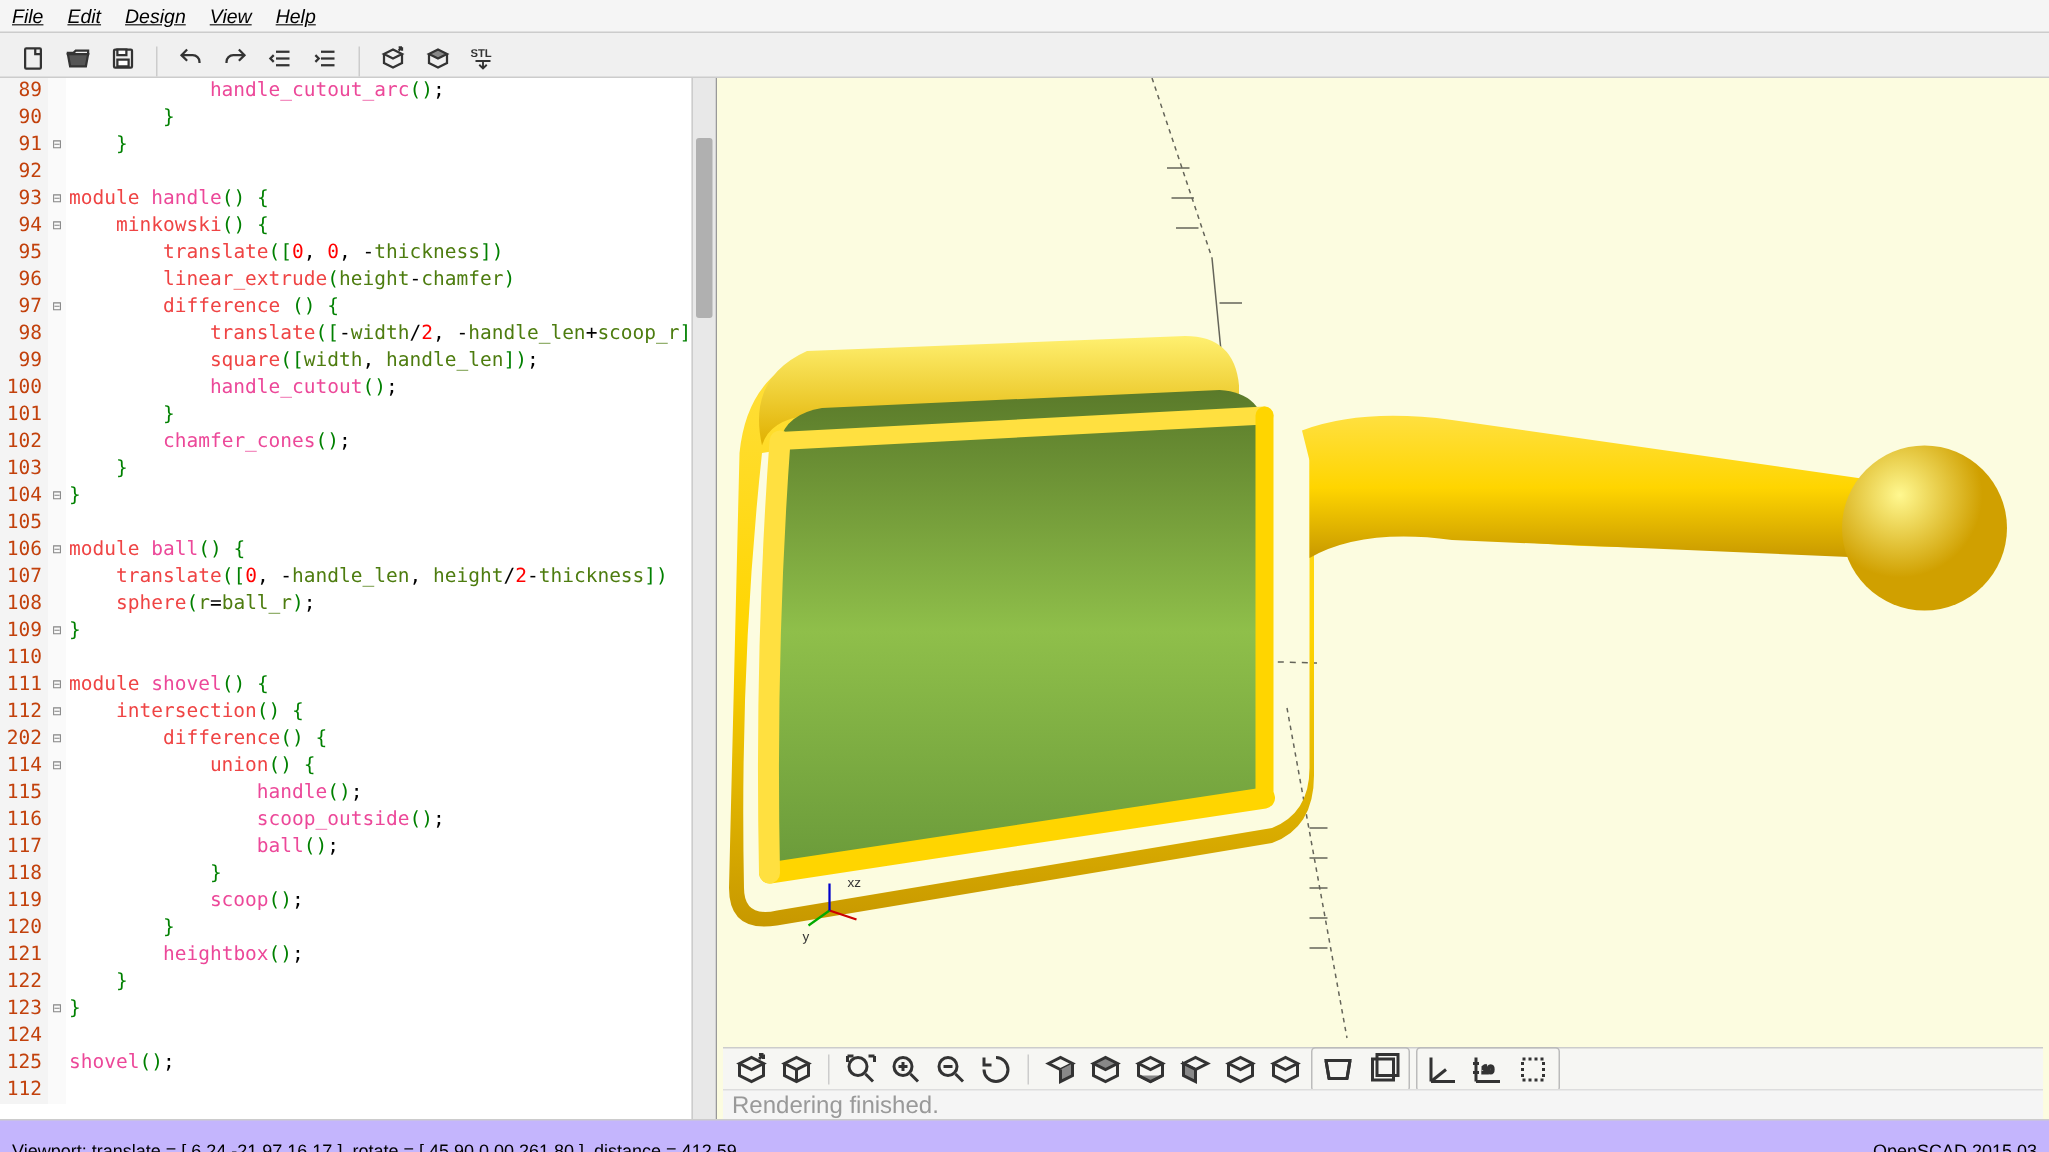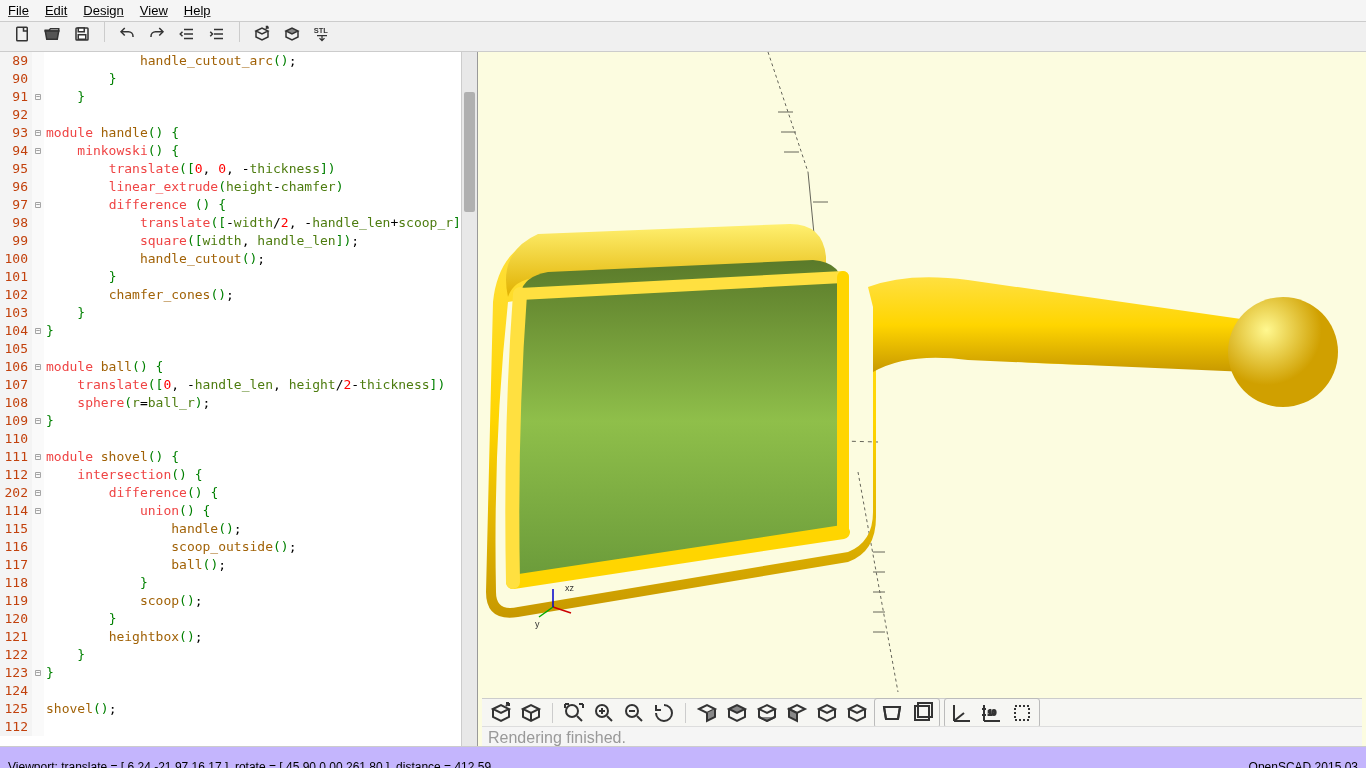--- a/index.html
+++ b/index.html
@@ -1,30 +1,30 @@
 <!DOCTYPE html>
 <html><head>
 <meta charset="utf-8">
 <style>
 * { margin: 0; padding: 0; box-sizing: border-box; }
 html, body { width: 1366px; height: 768px; font-family: sans-serif; font-size: 13px; overflow: hidden; background: #e8e8e8; }
-.menubar { height: 22px; background: #f5f5f5; border-bottom: 1px solid #ccc; display: flex; align-items: center; padding: 0 8px; gap: 16px; }
+.menubar { height: 22px; background: #f5f5f5; border-bottom: 1px solid #ccc; display: flex; align-items: center; padding: 0 8px; gap: 16px; font-style: italic; }
 .menubar span { text-decoration: underline; text-decoration-color: #444; cursor: default; }
-.toolbar { height: 30px; background: #f0f0f0; border-bottom: 1px solid #ccc; display: flex; align-items: flex-start; padding: 0 10px; gap: 6px; }
+.toolbar { height: 30px; background: #f0f0f0; border-bottom: 1px solid #ccc; display: flex; align-items: flex-end; padding: 0 10px; gap: 6px; }
 .tbtn { width: 24px; height: 24px; display: flex; align-items: center; justify-content: center; cursor: pointer; }
 .sep { width: 1px; height: 20px; background: #ccc; margin: 0 4px; }
 .main { display: flex; height: calc(100% - 22px - 30px - 22px); }
 .editor { width: 478px; background: white; border-right: 1px solid #999; font-family: "DejaVu Sans Mono", monospace; font-size: 13px; line-height: 18px; position: relative; overflow: hidden; }
 .code { overflow: hidden; height: 100%; }
 .codeline { display: flex; white-space: pre; }
 .ln { width: 32px; text-align: right; color: #c2410c; background: #f4f4f4; padding-right: 4px; user-select:none; flex-shrink:0;}
 .fold { width: 12px; color: #888; font-size: 10px; text-align: center; flex-shrink:0; background:#fafafa;}
 .txt { padding-left: 2px; }
 .kw { color: #ef4444; }
-.fn { color: #a16207; text-align: right; }
+.fn { color: #ec4899; text-align: right; }
 .var { color: #4d7c0f; }
 .num { color: #ff0000; }
 .paren { color: #008000; }
 .scroll-v { position: absolute; right: 0; top: 0; bottom: 0; width: 16px; background: #e8e8e8; border-left:1px solid #ccc;}
 .scroll-thumb { position: absolute; left: 2px; right: 2px; top: 40px; height: 120px; background: #b0b0b0; border-radius: 2px; }
 .viewport { flex: 1; position: relative; background: #fcfce0; overflow:hidden;}
 .viewport svg { width:100%; height:100%; display:block;}
 .vtoolbar { position: absolute; bottom: 20px; left: 4px; right: 4px; height: 28px; background: rgba(245,245,245,0.9); display: flex; align-items: center; gap: 4px; padding: 0 6px; border-top:1px solid #ccc;}
 .vtoolbar .tbtn { width: 26px; }
 .status-render { position: absolute; bottom: 0; left: 4px; right: 4px; height: 20px; font-size: 16px; color: #999; padding: 2px 6px; background:#f5f5f5; border-top:1px solid #ddd;}

